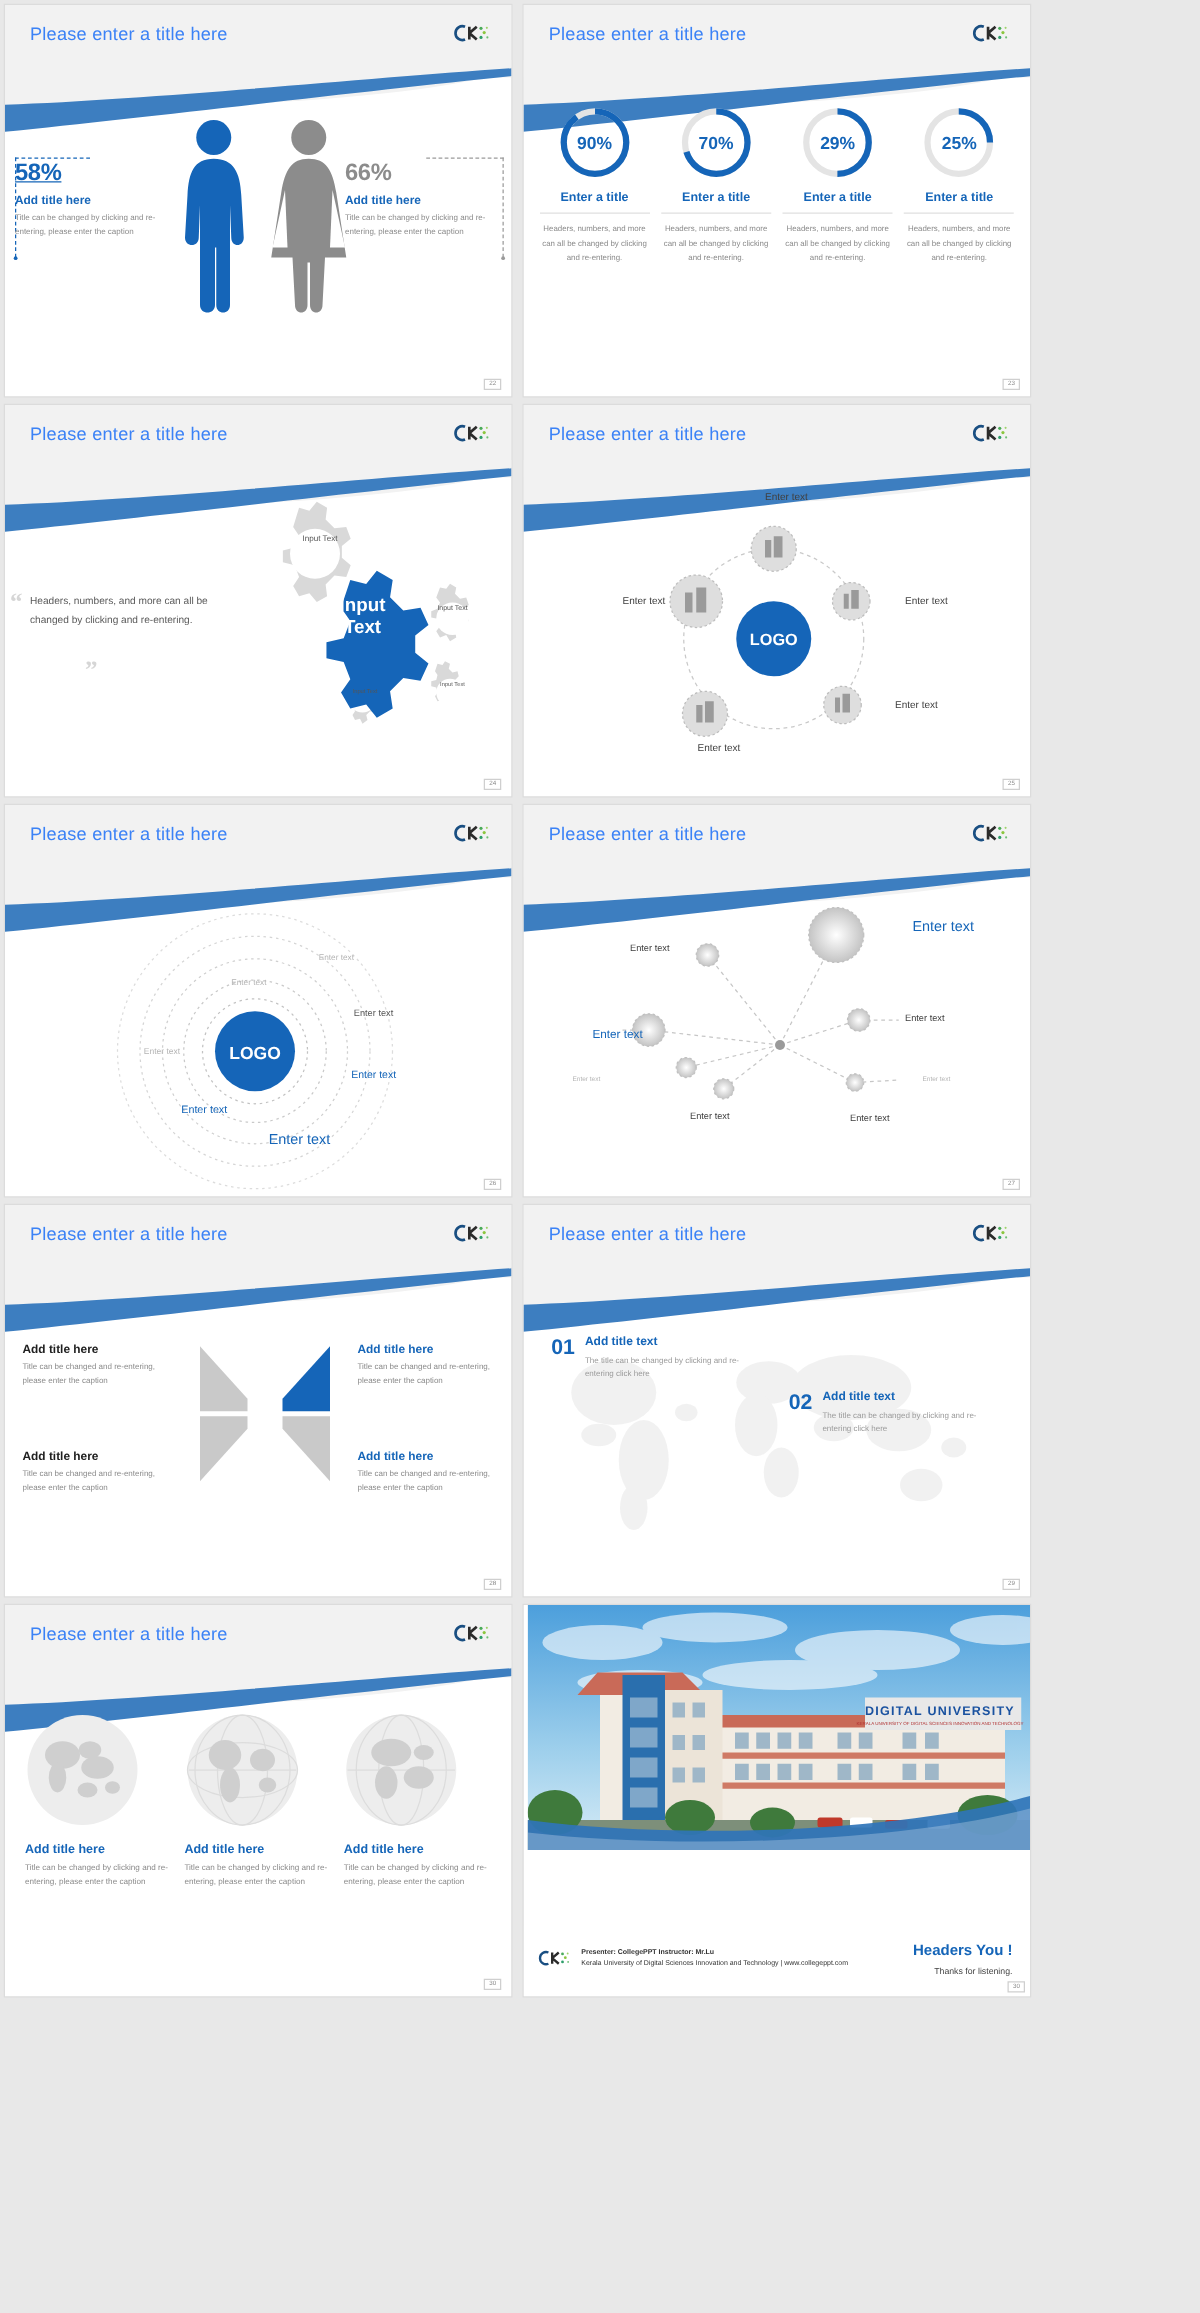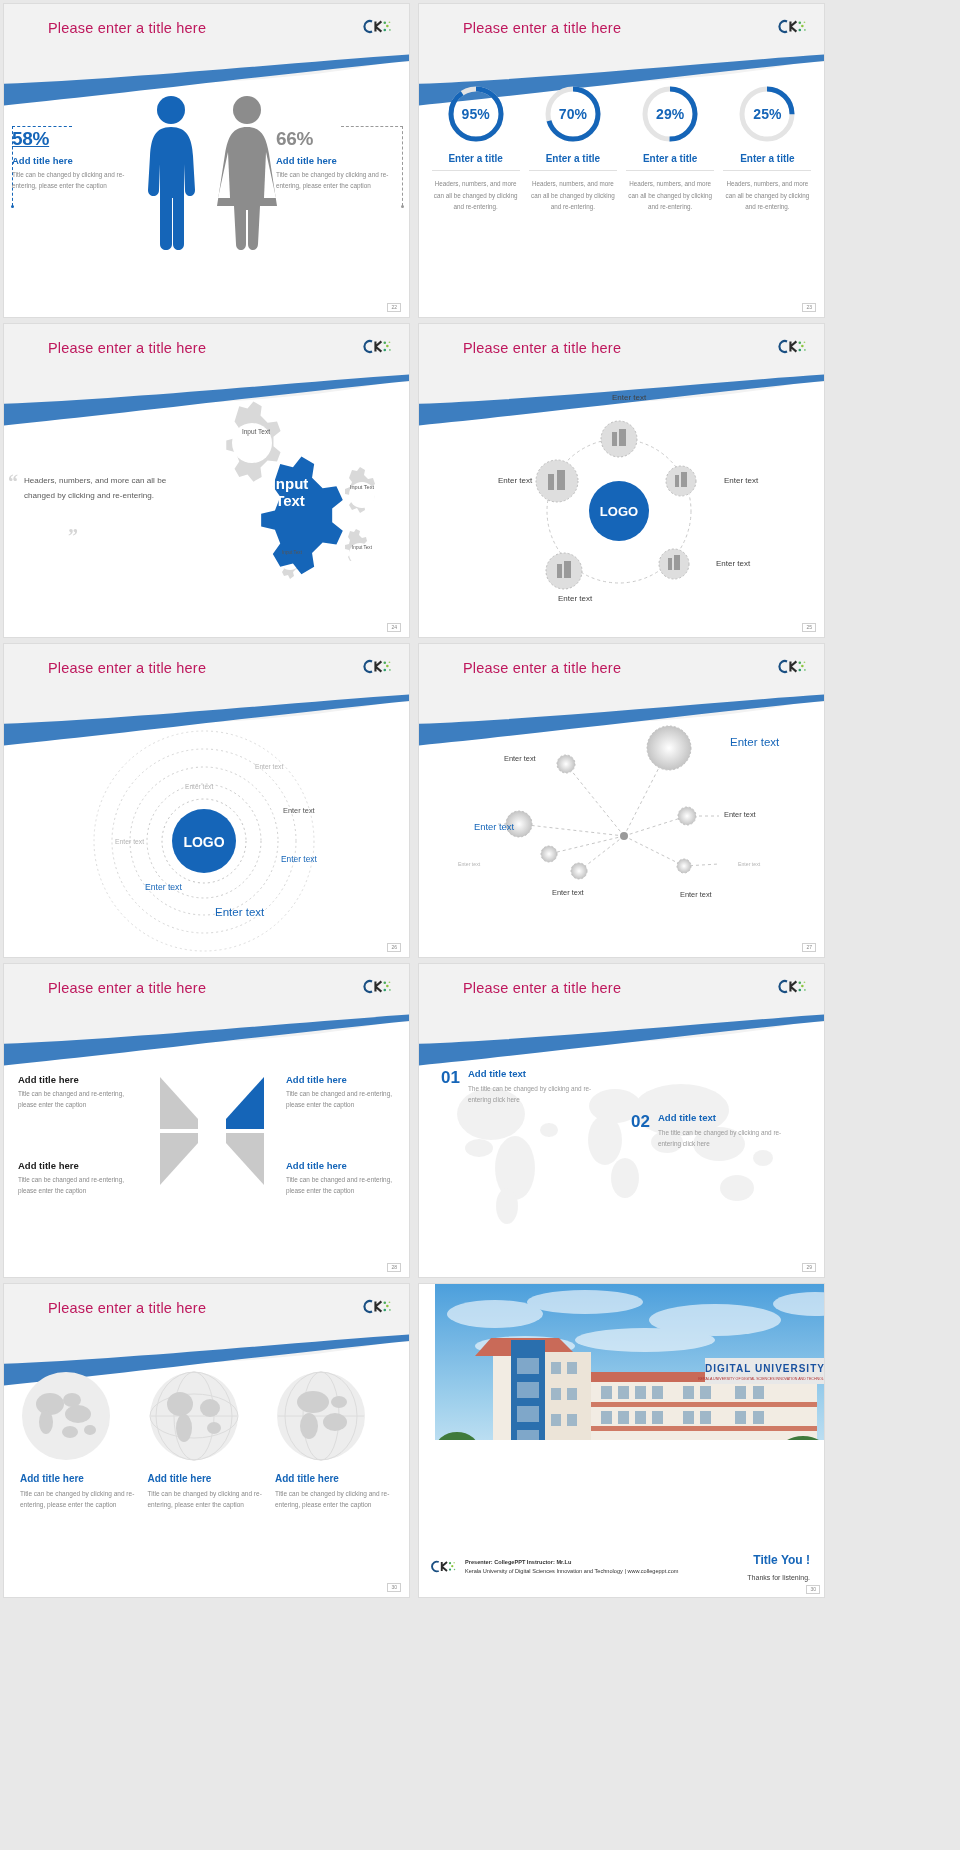--- a/index.html
+++ b/index.html
@@ -27,21 +27,21 @@
     background:#f2f2f2;
   }
   .hdr::after{
     content:""; position:absolute; left:0; bottom:-26px; width:100%; height:40px;
     background:#f2f2f2;
     border-radius:0 0 100% 0/0 0 100% 0;
     transform:scaleX(1.02);
   }
   .hdr-title{
     position:absolute; left:20px; top:16px;
-    font-size:14.5px; color:#be185d; letter-spacing:.2px;margin-left:24px;
+    font-size:14.5px; color:#3b82f6; letter-spacing:.2px;
   }
   
   .cklogo{ position:absolute; right:14px; top:14px; width:34px; height:18px; }
   
   .swoosh{ position:absolute; left:-6px; top:50px; width:112%; height:52px; overflow:hidden; pointer-events:none;}
   .swoosh svg{ display:block; }
   
   .pgbadge{
     position:absolute; right:8px; bottom:5px;
     font-size:5px; color:#8a8a8a; border:1px solid #cfcfcf;
@@ -101,21 +101,21 @@
   .num{ font-size:17px; font-weight:bold; color:#1565b8; }
   .s9h{ font-size:9.6px; font-weight:bold; color:#1565b8; }
   .s9p{ font-size:6.4px; color:#9a9a9a; line-height:1.7; margin-top:5px; }
 
   
   .globecol{ width:118px; text-align:left; }
   .globecol h5{ color:#1565b8; font-weight:bold; font-size:10px; margin-top:7px;}
   .globecol p{ color:#8a8a8a; font-size:6.5px; line-height:1.75; margin-top:4px;}
 
   
-  .photo{ position:absolute; left:16px; top:0; width:100%; height:156px; overflow:hidden;}
+  .photo{ position:absolute; left:3px; top:0; width:100%; height:196px; overflow:hidden;}
   .thanksbar{ position:absolute; left:0; bottom:0; width:100%; height:56px; background:#fff;}
   .presenter{ position:absolute; left:46px; bottom:22px; font-size:5.6px; color:#333; line-height:1.5;}
   .presenter b{ font-weight:bold; }
   .thx{ position:absolute; right:14px; bottom:30px; color:#1565b8; font-weight:bold; font-size:12px;}
   .thx2{ position:absolute; right:14px; bottom:16px; color:#444; font-size:7px;}
 </style>
 </head>
 <body>
 
 <div class="grid">
@@ -198,21 +198,21 @@
     </div>
 
     <div class="body">
       <div class="donuts">
         <div class="dcol">
           <div class="ring">
             <svg width="60" height="60" viewBox="0 0 60 60">
               <circle cx="30" cy="30" r="25" fill="none" stroke="#e4e4e4" stroke-width="5"></circle>
               <circle cx="30" cy="30" r="25" fill="none" stroke="#1565b8" stroke-width="5" stroke-dasharray="141.4 157.1" transform="rotate(-90 30 30)" stroke-linecap="butt"></circle>
             </svg>
-            <div class="ringtxt">95%</div>
+            <div class="ringtxt">90%</div>
           </div>
           <h4>Enter a title</h4>
           <p>Headers, numbers, and more can all be changed by clicking and re-entering.</p>
         </div>
         <div class="dcol">
           <div class="ring">
             <svg width="60" height="60" viewBox="0 0 60 60">
               <circle cx="30" cy="30" r="25" fill="none" stroke="#e4e4e4" stroke-width="5"></circle>
               <circle cx="30" cy="30" r="25" fill="none" stroke="#1565b8" stroke-width="5" stroke-dasharray="110 157.1" transform="rotate(-90 30 30)"></circle>
             </svg>
@@ -766,18 +766,18 @@
           <circle cx="62" cy="19" r="3" fill="#8cc63f"></circle>
           <circle cx="56" cy="28" r="3" fill="#2e9e6b"></circle>
           <circle cx="67" cy="10" r="2" fill="#9ed36a"></circle>
           <circle cx="68" cy="28" r="2" fill="#6dbf73"></circle>
         </svg>
     </span>
     <div class="presenter">
       <div><b>Presenter: CollegePPT   Instructor: Mr.Lu</b></div>
       <div>Kerala University of Digital Sciences Innovation and Technology  |  www.collegeppt.com</div>
     </div>
-    <div class="thx">Title You !</div>
+    <div class="thx">Headers You !</div>
     <div class="thx2">Thanks for listening.</div>
     <div class="pgbadge" style="right:4px;bottom:3px;">30</div>
   </div>
 
 </div>
 
 </body></html>

